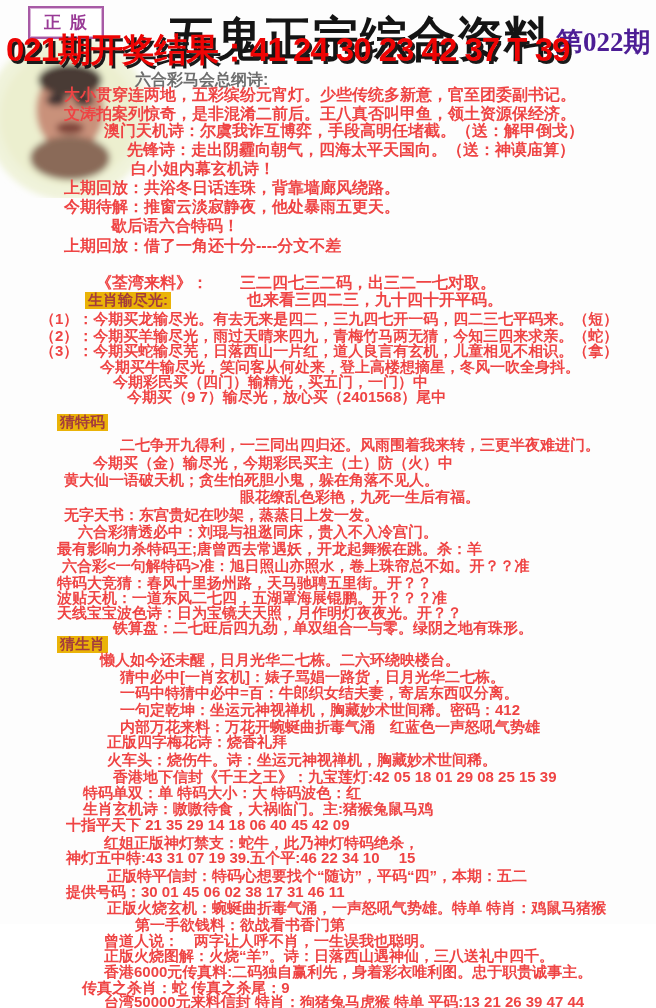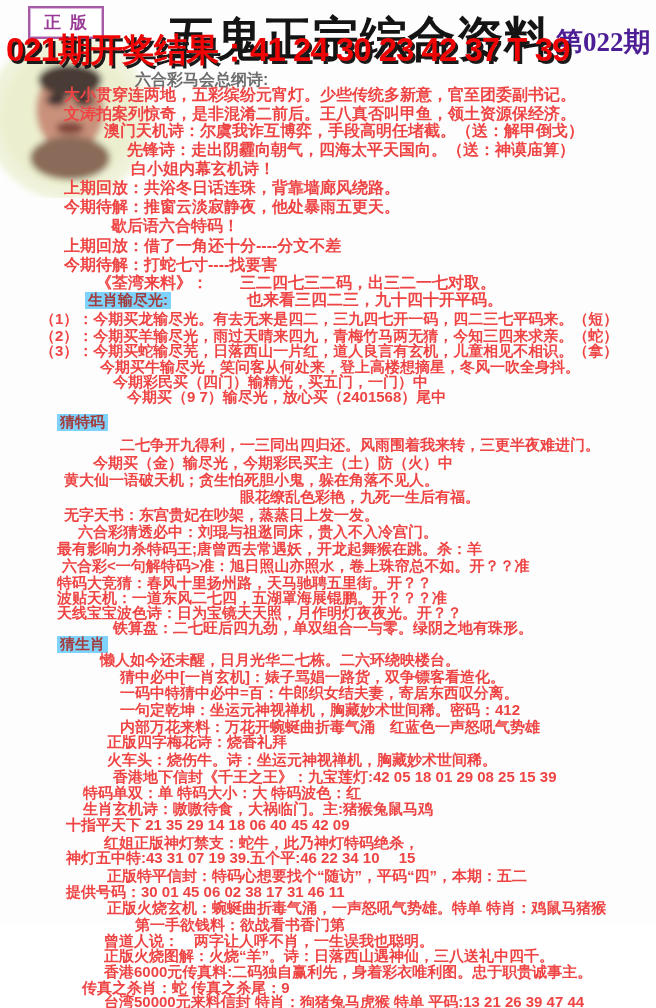--- a/index.html
+++ b/index.html
@@ -21,21 +21,21 @@
          font-family:Liberation Serif, serif;font-weight:bold;font-size:27px;white-space:nowrap;}
   .result{position:absolute;left:6px;top:28px;z-index:4;color:#ee0404;font-weight:bold;
           font-size:33px;white-space:nowrap;letter-spacing:-1px;
           text-shadow:2.5px 2.5px 0 #1a1a1a;}
   .subtitle{position:absolute;z-index:2;color:#6e6e6e;font-size:16px;font-weight:bold;white-space:nowrap;}
 
   
   #lines{position:absolute;inset:0;z-index:2;}
   .line{position:absolute;color:#ef4444;font-size:15px;font-weight:600;
         white-space:nowrap;letter-spacing:0px;line-height:1.1;}
-  .line.red{color:#a33c3c;font-weight:bold;background:#7dd3fc;padding:0 3px;}
+  .line.red{color:#a33c3c;font-weight:bold;background:#eab308;padding:0 3px;}
   .line.big{font-size:16px;}
 </style>
 </head>
 <body>
 
 <div id="page">
 
   <div id="watermark">
     <svg width="200" height="170" viewBox="0 0 200 170">
       <defs>
@@ -65,21 +65,20 @@
   <div id="lines">
       <div class="line big" style="left: 64px; top: 86px;">大小贯穿连两地，五彩缤纷元宵灯。少些传统多新意，官至团委副书记。</div>
       <div class="line big" style="left: 64px; top: 105px;">文涛拍案列惊奇，是非混淆二前后。王八真否叫甲鱼，领土资源保经济。</div>
       <div class="line big" style="left: 104px; top: 122px;">澳门天机诗：尔虞我诈互博弈，手段高明任堵截。（送：解甲倒戈）</div>
       <div class="line big" style="left: 127px; top: 141px;">先锋诗：走出阴霾向朝气，四海太平天国向。（送：神谟庙算）</div>
       <div class="line big" style="left: 131px; top: 160px;">白小姐内幕玄机诗！</div>
       <div class="line big" style="left: 64px; top: 179px;">上期回放：共浴冬日话连珠，背靠墙廊风绕路。</div>
       <div class="line big" style="left: 64px; top: 198px;">今期待解：推窗云淡寂静夜，他处暴雨五更天。</div>
       <div class="line big" style="left: 111px; top: 217px;">歇后语六合特码！</div>
       <div class="line big" style="left: 64px; top: 237px;">上期回放：借了一角还十分----分文不差</div>
-      <div class="line big" style="left: 64px; top: 256px;">今期待解：打蛇七寸----找要害</div>
       <div class="line big" style="left: 96px; top: 274px;">《荃湾来料》：　　三二四七三二码，出三二一七对取。</div>
       <div class="line big" style="left: 247px; top: 291px;">也来看三四二三，九十四十开平码。</div>
       <div class="line red" style="left: 85px; top: 292px;">生肖输尽光:</div>
       <div class="line" style="left: 40px; top: 311px;">（1）：今期买龙输尽光。有去无来是四二，三九四七开一码，四二三七平码来。（短）</div>
       <div class="line" style="left: 40px; top: 328px;">（2）：今期买羊输尽光，雨过天晴来四九，青梅竹马两无猜，今知三四来求亲。（蛇）</div>
       <div class="line" style="left: 40px; top: 343px;">（3）：今期买蛇输尽芜，日落西山一片红，道人良言有玄机，儿童相见不相识。（拿）</div>
       <div class="line" style="left: 100px; top: 359px;">今期买牛输尽光，笑问客从何处来，登上高楼想摘星，冬风一吹全身抖。</div>
       <div class="line" style="left: 113px; top: 374px;">今期彩民买（四门）输精光，买五门，一门）中</div>
       <div class="line" style="left: 127px; top: 389px;">今期买（9 7）输尽光，放心买（2401568）尾中</div>
       <div class="line red" style="left: 57px; top: 414px;">猜特码</div>
@@ -90,21 +89,21 @@
       <div class="line" style="left: 64px; top: 507px;">无字天书：东宫贵妃在吵架，蒸蒸日上发一发。</div>
       <div class="line" style="left: 78px; top: 524px;">六合彩猜透必中：刘琨与祖逖同床，贵入不入冷宫门。</div>
       <div class="line" style="left: 57px; top: 541px;">最有影响力杀特码王;唐曾西去常遇妖，开龙起舞猴在跳。杀：羊</div>
       <div class="line" style="left: 62px; top: 558px;">六合彩&lt;一句解特码&gt;准：旭日照山亦照水，卷上珠帘总不如。开？？准</div>
       <div class="line" style="left: 57px; top: 575px;">特码大竞猜：春风十里扬州路，天马驰聘五里街。开？？</div>
       <div class="line" style="left: 57px; top: 590px;">波贴天机：一道东风二七四，五湖罩海展锟鹏。开？？？准</div>
       <div class="line" style="left: 57px; top: 605px;">天线宝宝波色诗：日为宝镜天天照，月作明灯夜夜光。开？？</div>
       <div class="line" style="left: 113px; top: 620px;">铁算盘：二七旺后四九劲，单双组合一与零。绿阴之地有珠形。</div>
       <div class="line red" style="left: 57px; top: 636px;">猜生肖</div>
       <div class="line" style="left: 100px; top: 652px;">懒人如今还未醒，日月光华二七栋。二六环绕映楼台。</div>
-      <div class="line" style="left: 120px; top: 669px;">猜中必中[一肖玄机]：婊子骂娼一路货，双争镖客看造化。</div>
+      <div class="line" style="left: 120px; top: 669px;">猜中必中[一肖玄机]：婊子骂娼一路货，日月光华二七栋。</div>
       <div class="line" style="left: 120px; top: 685px;">一码中特猜中必中=百：牛郎织女结夫妻，寄居东西叹分离。</div>
       <div class="line" style="left: 120px; top: 702px;">一句定乾坤：坐运元神视禅机，胸藏妙术世间稀。密码：412</div>
       <div class="line" style="left: 120px; top: 719px;">内部万花来料：万花开蜿蜒曲折毒气涌　红蓝色一声怒吼气势雄</div>
       <div class="line" style="left: 107px; top: 734px;">正版四字梅花诗：烧香礼拜</div>
       <div class="line" style="left: 107px; top: 752px;">火车头：烧伤牛。诗：坐运元神视禅机，胸藏妙术世间稀。</div>
       <div class="line" style="left: 113px; top: 769px;">香港地下信封《千王之王》：九宝莲灯:42 05 18 01 29 08 25 15 39</div>
       <div class="line" style="left: 83px; top: 785px;">特码单双：单 特码大小：大 特码波色：红</div>
       <div class="line" style="left: 83px; top: 801px;">生肖玄机诗：嗷嗷待食，大祸临门。主:猪猴兔鼠马鸡</div>
       <div class="line" style="left: 66px; top: 817px;">十指平天下 21 35 29 14 18 06 40 45 42 09</div>
       <div class="line" style="left: 104px; top: 835px;">红姐正版神灯禁支：蛇牛，此乃神灯特码绝杀，</div>

